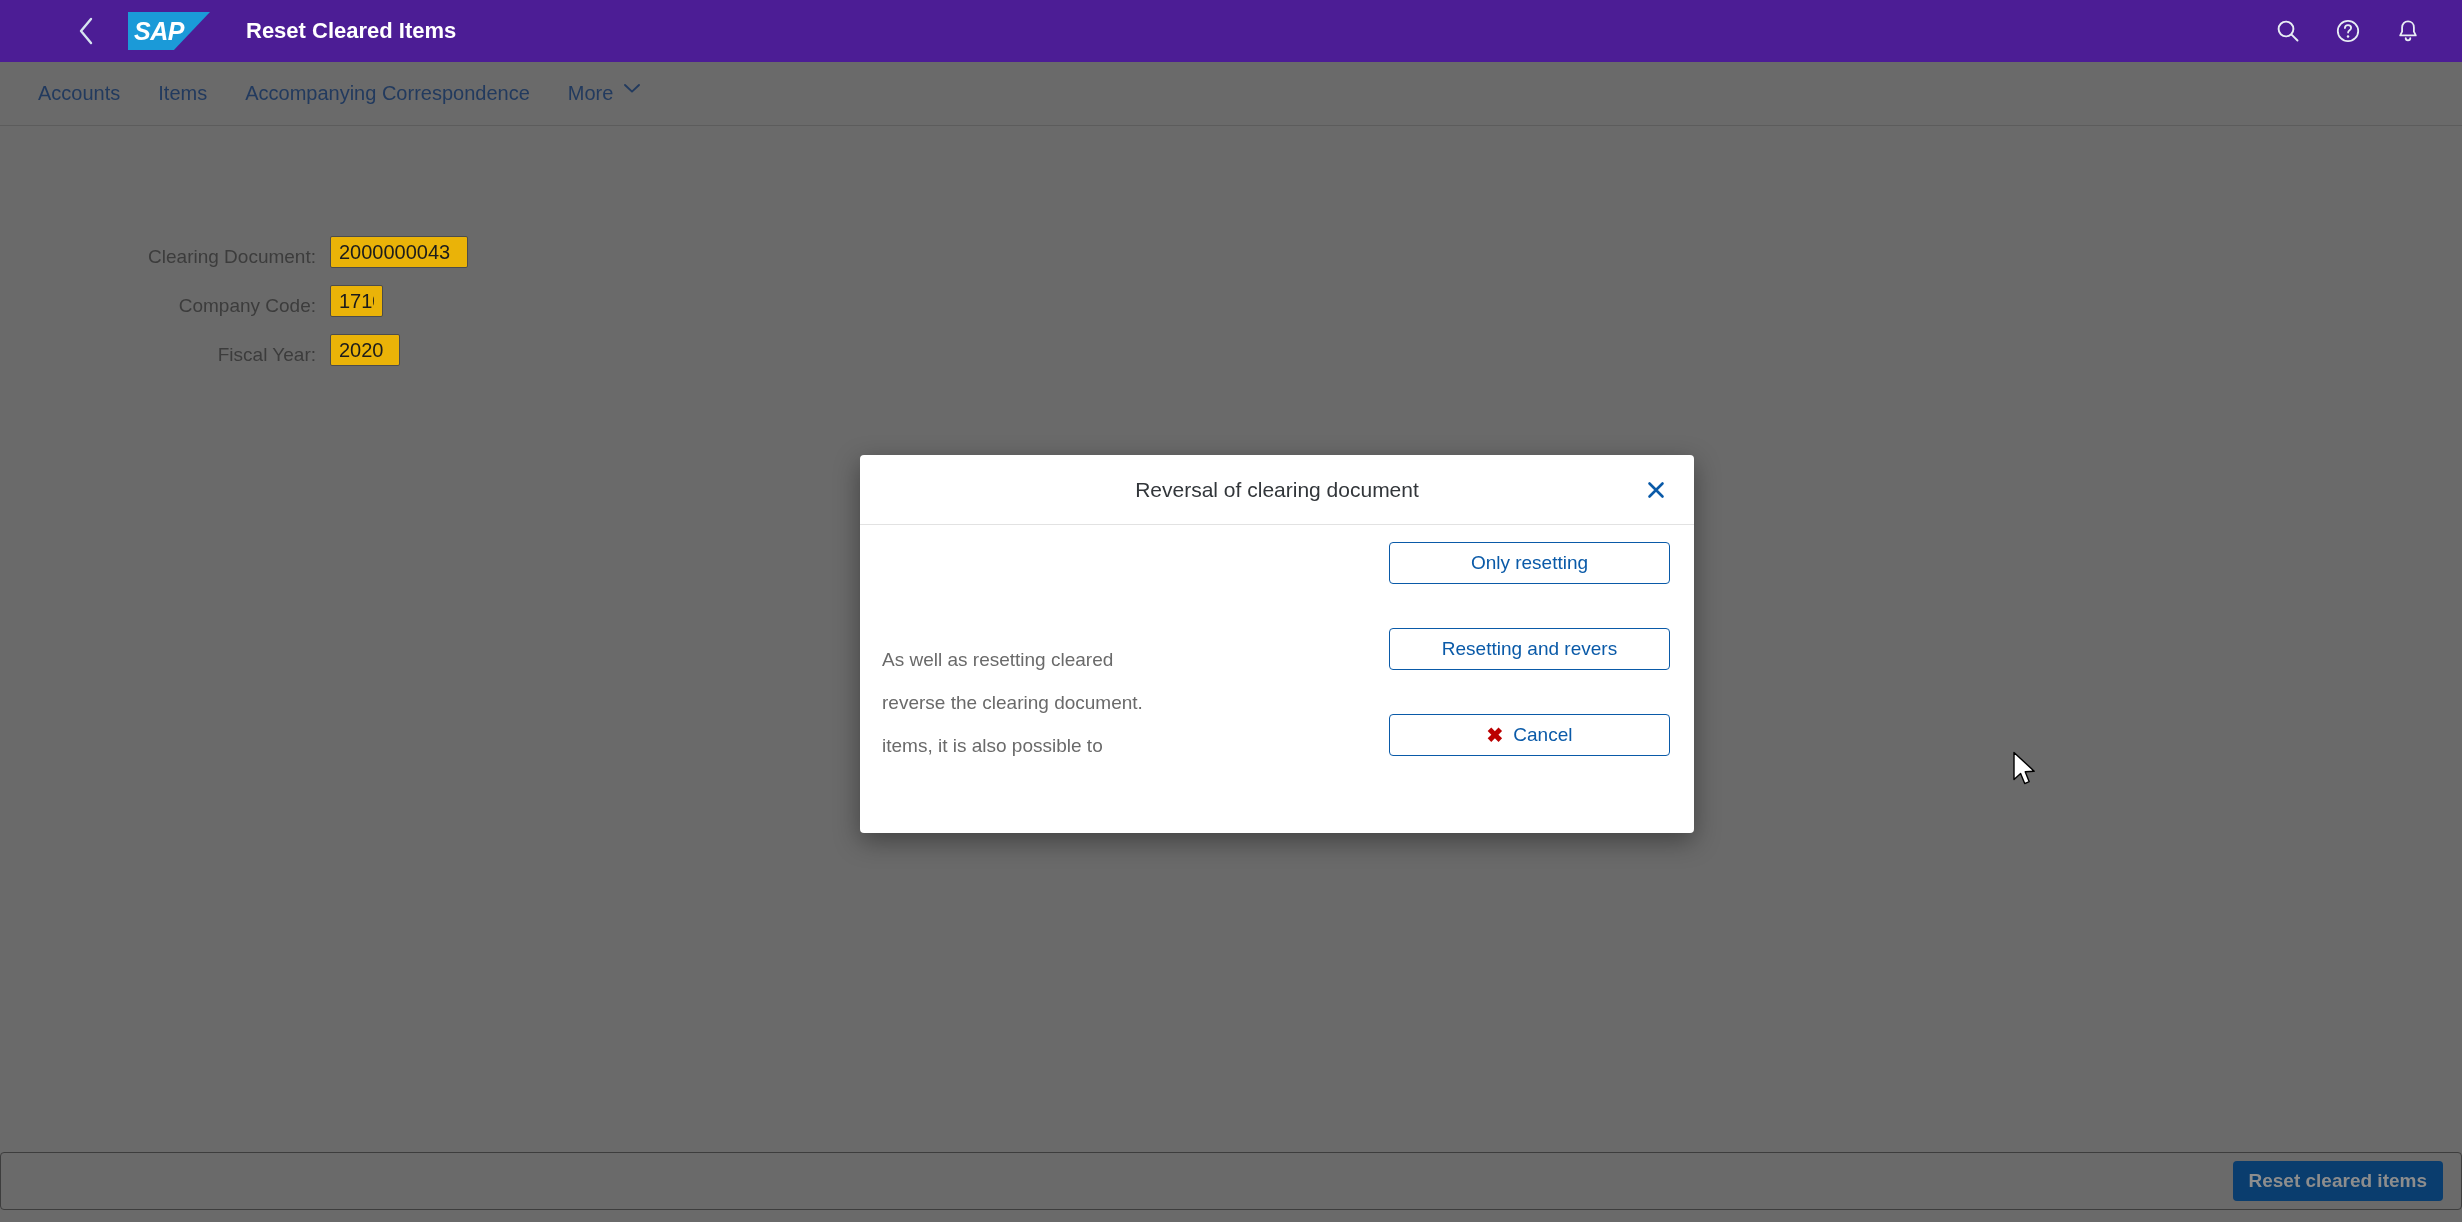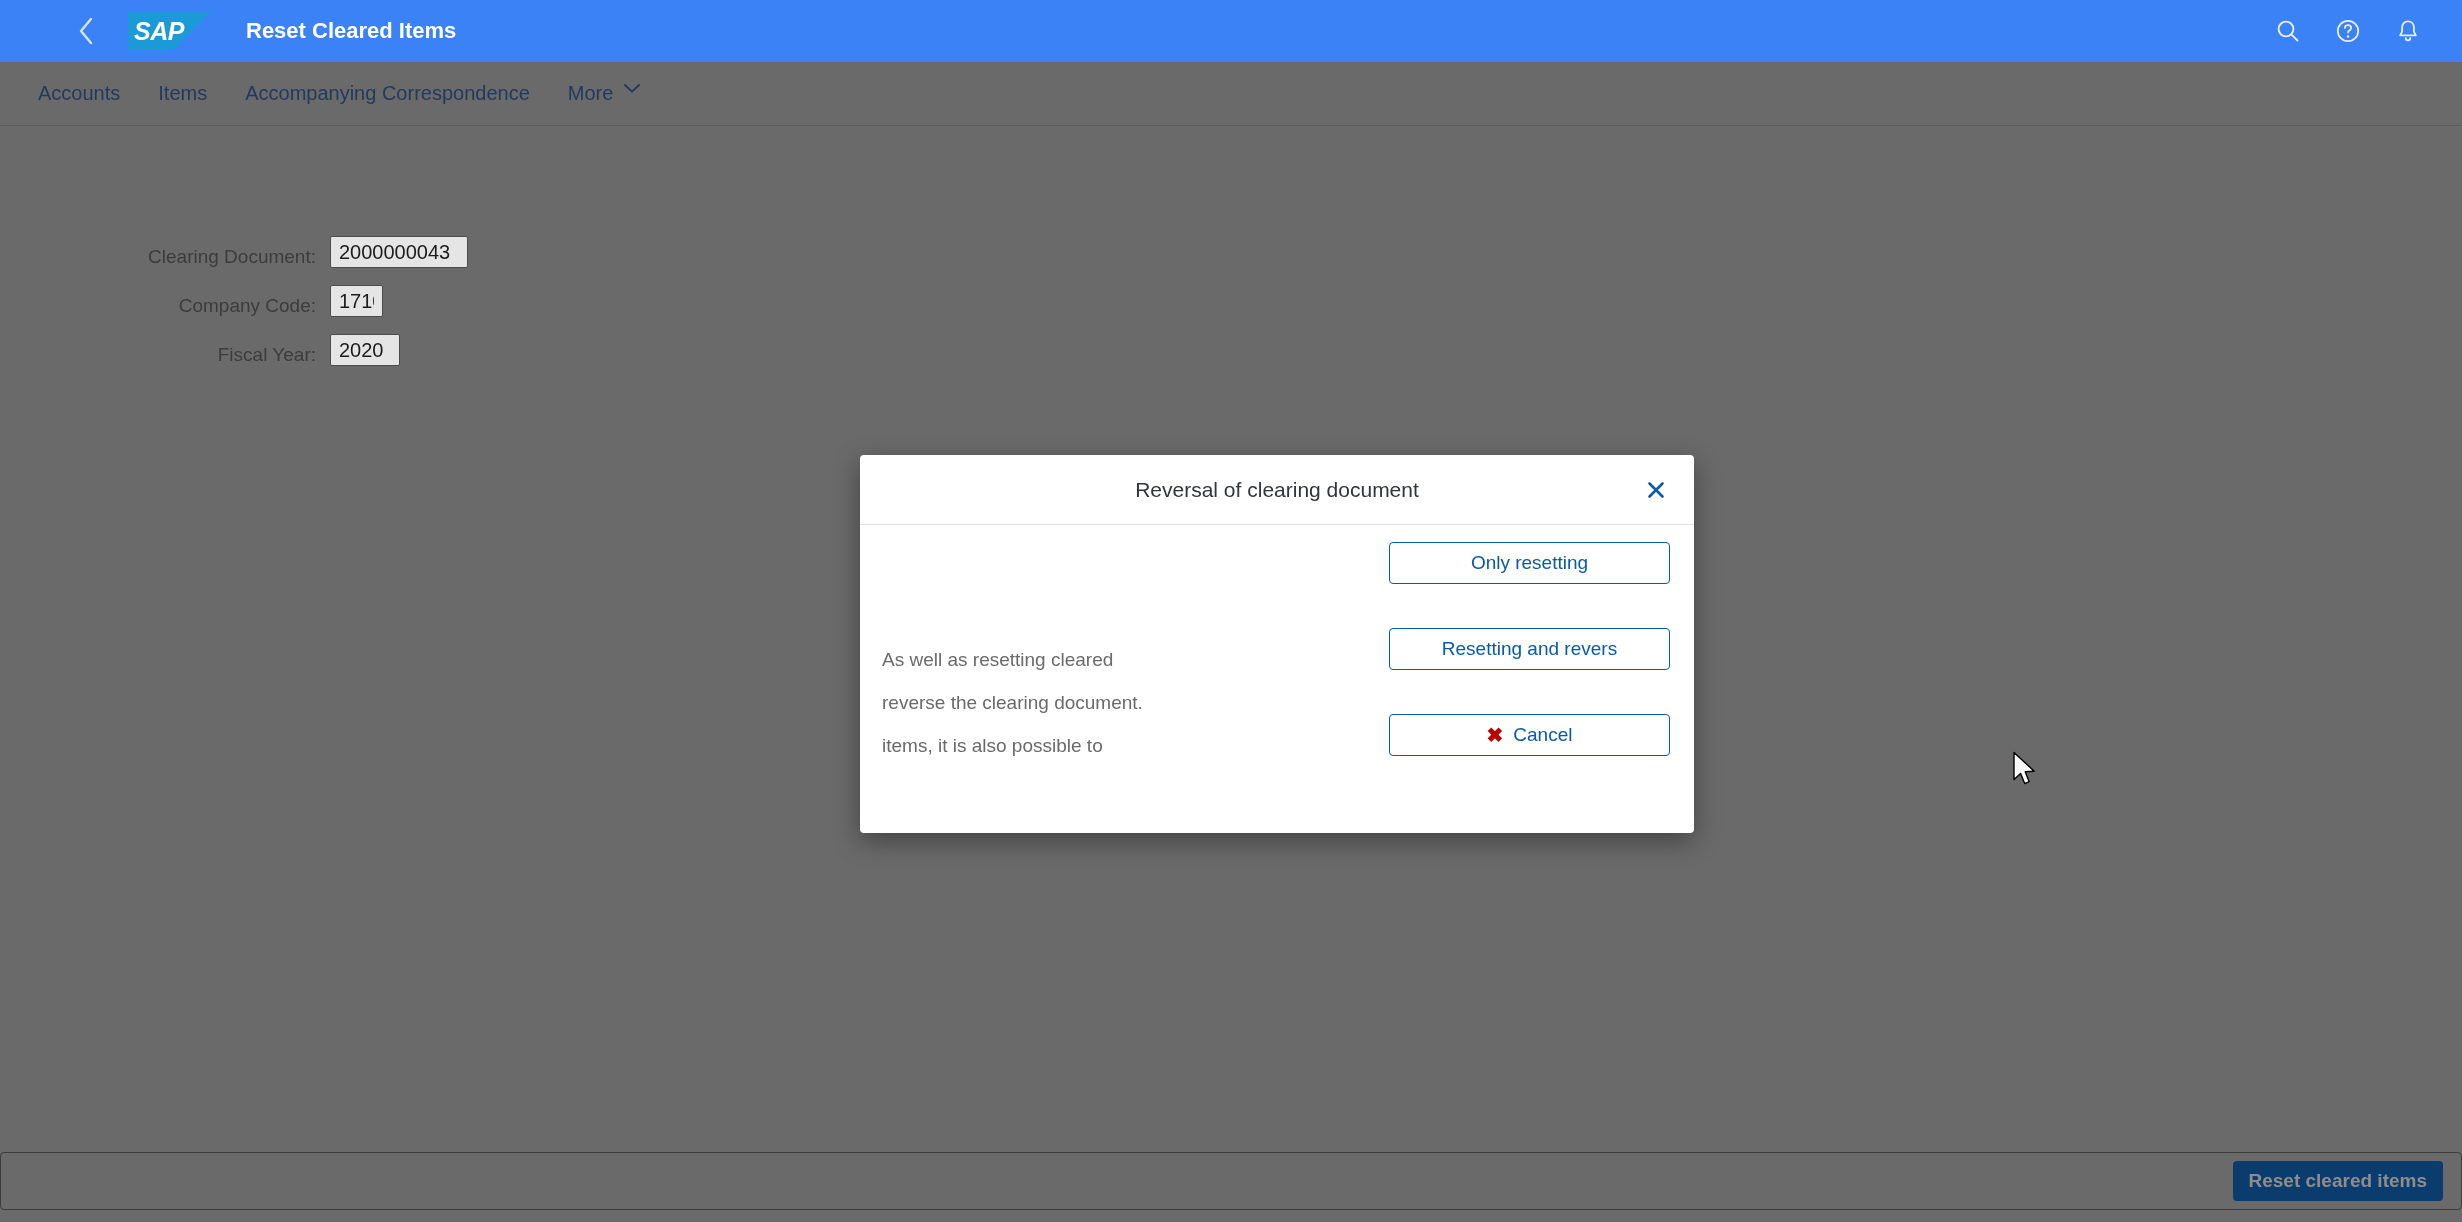--- a/index.html
+++ b/index.html
@@ -19,21 +19,21 @@
     height: 1222px;
     background: #6a6a6a;
   }
 
   
   .shell-header {
     position: absolute;
     left: 0; top: 0;
     width: 2462px;
     height: 62px;
-    background: #3b82f6;
+    background: #4c1d95;
     display: flex;
     align-items: center;
   }
   .back-btn {
     width: 56px;
     height: 62px;
     display: flex;
     align-items: center;
     justify-content: center;
     margin-left: 58px;
@@ -138,21 +138,21 @@
   }
   .form-label {
     width: 330px;
     text-align: right;
     padding-right: 14px;
     color: #3c3c3c;
     font-size: 19px;
     white-space: nowrap;
   }
   .form-input {
-    background: #e5e5e5;
+    background: #eab308;
     border: 1px solid #4c4c4c;
     border-radius: 2px;
     color: #1c1c1c;
     font-size: 20px;
     font-family: "Liberation Sans", sans-serif;
     padding: 0 8px;
     height: 32px;
     outline: none;
   }
   .w-clearing { width: 138px; }

